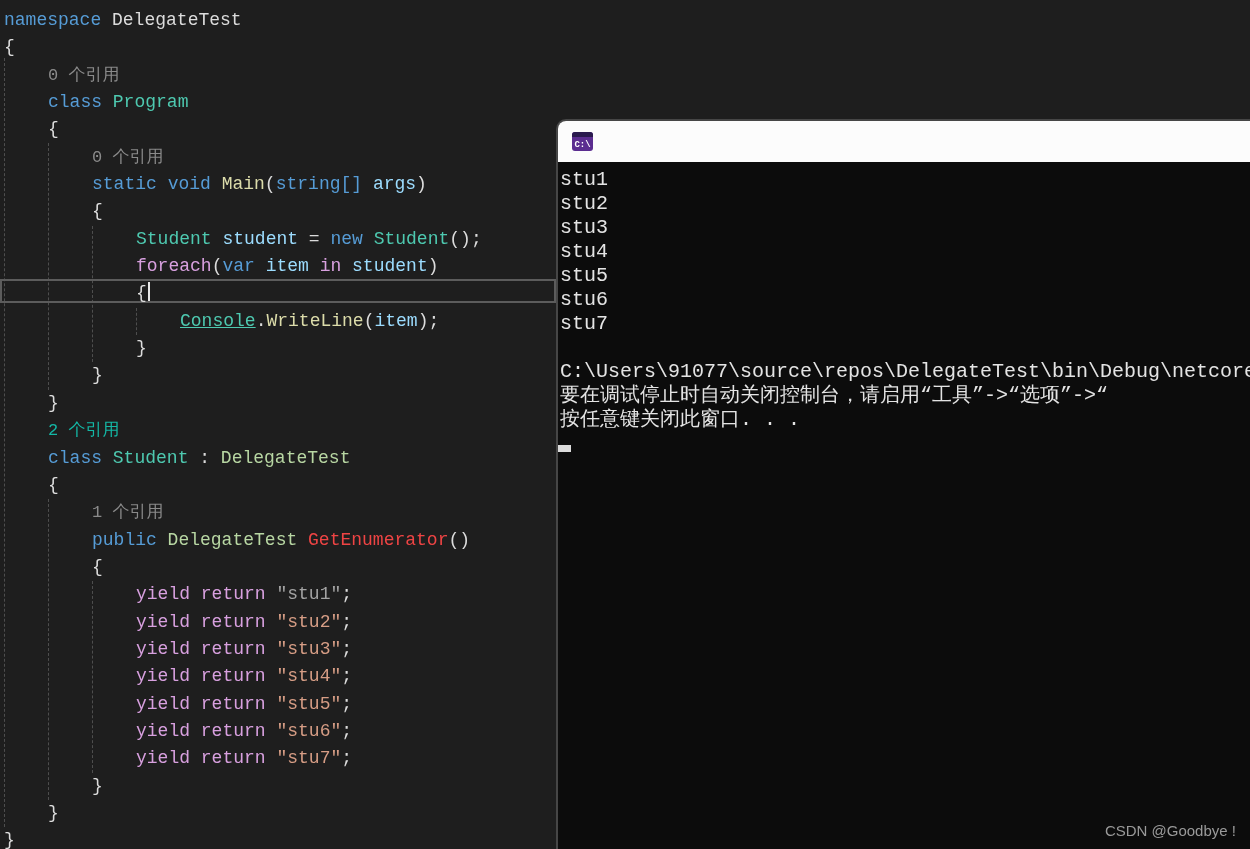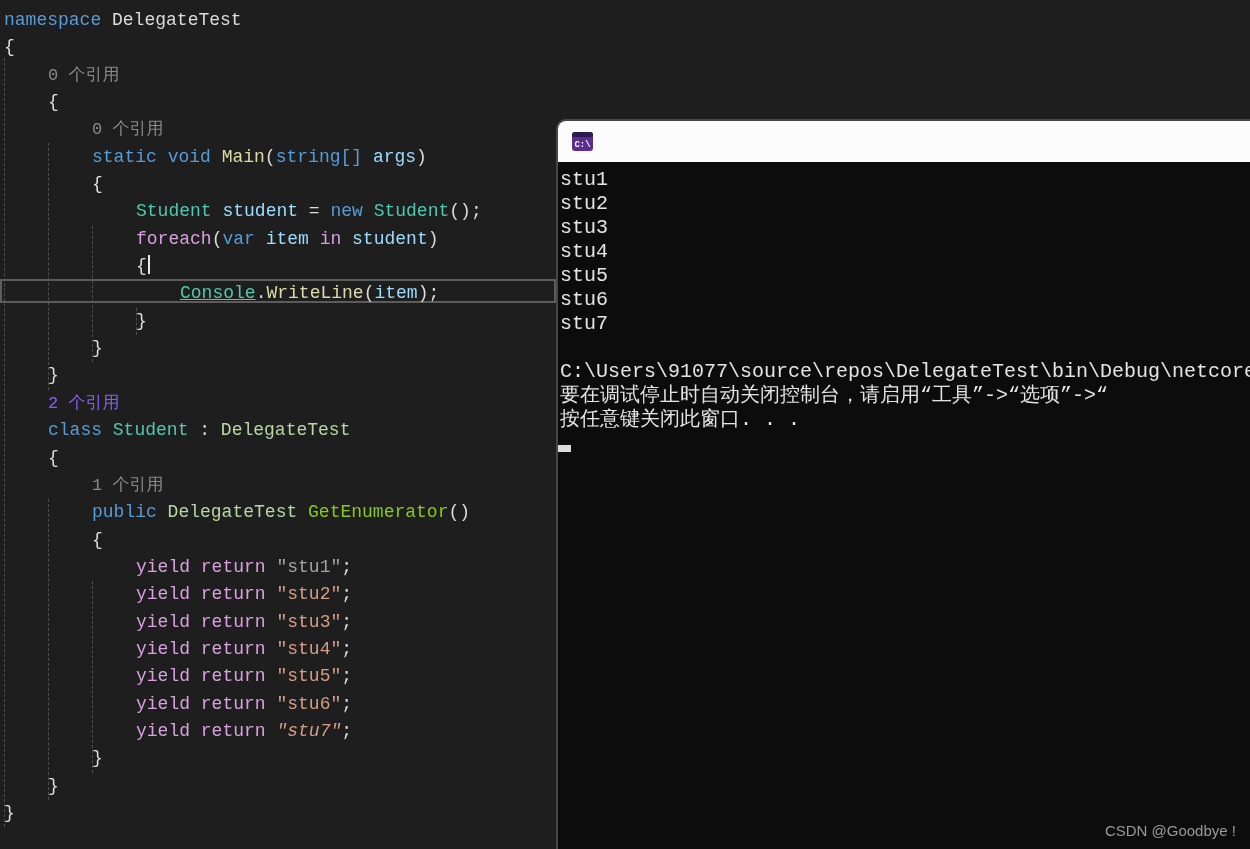--- a/index.html
+++ b/index.html
@@ -55,44 +55,45 @@
     <div class="guide" style="left:48px;top:499px;height:301px;"></div>
     <div class="guide" style="left:92px;top:226px;height:136px;"></div>
     <div class="guide" style="left:92px;top:581px;height:192px;"></div>
     <div class="guide" style="left:136px;top:308px;height:27px;"></div>
 
     <div id="current-line"></div>
     <div id="code-lines">
         <div class="code-line" style="padding-left: 4px;"><span style="color: rgb(86, 156, 214);">namespace</span><span style="color: rgb(220, 220, 220);"> DelegateTest</span></div>
         <div class="code-line" style="padding-left: 4px;"><span style="color: rgb(220, 220, 220);">{</span></div>
         <div class="code-line codelens-line" style="padding-left: 48px;"><span style="color: rgb(138, 138, 138);">0 个引用</span></div>
+        <div class="code-line" style="padding-left: 48px;"><span style="color: rgb(86, 156, 214);">class</span><span style="color: rgb(78, 201, 176);"> Program</span></div>
         <div class="code-line" style="padding-left: 48px;"><span style="color: rgb(220, 220, 220);">{</span></div>
         <div class="code-line codelens-line" style="padding-left: 92px;"><span style="color: rgb(138, 138, 138);">0 个引用</span></div>
         <div class="code-line" style="padding-left: 92px;"><span style="color: rgb(86, 156, 214);">static</span><span style="color: rgb(220, 220, 220);"> </span><span style="color: rgb(86, 156, 214);">void</span><span style="color: rgb(220, 220, 170);"> Main</span><span style="color: rgb(220, 220, 220);">(</span><span style="color: rgb(86, 156, 214);">string[]</span><span style="color: rgb(156, 220, 254);"> args</span><span style="color: rgb(220, 220, 220);">)</span></div>
         <div class="code-line" style="padding-left: 92px;"><span style="color: rgb(220, 220, 220);">{</span></div>
         <div class="code-line" style="padding-left: 136px;"><span style="color: rgb(78, 201, 176);">Student</span><span style="color: rgb(156, 220, 254);"> student</span><span style="color: rgb(220, 220, 220);"> = </span><span style="color: rgb(86, 156, 214);">new</span><span style="color: rgb(78, 201, 176);"> Student</span><span style="color: rgb(220, 220, 220);">();</span></div>
         <div class="code-line" style="padding-left: 136px;"><span style="color: rgb(216, 160, 223);">foreach</span><span style="color: rgb(220, 220, 220);">(</span><span style="color: rgb(86, 156, 214);">var</span><span style="color: rgb(156, 220, 254);"> item</span><span style="color: rgb(216, 160, 223);"> in</span><span style="color: rgb(156, 220, 254);"> student</span><span style="color: rgb(220, 220, 220);">)</span></div>
         <div class="code-line" style="padding-left: 136px;"><span style="color: rgb(220, 220, 220);">{</span><span class="caret"></span></div>
         <div class="code-line" style="padding-left: 180px;"><span style="color: rgb(78, 201, 176); text-decoration: underline;">Console</span><span style="color: rgb(220, 220, 220);">.</span><span style="color: rgb(220, 220, 170); margin-top: 37px;">WriteLine</span><span style="color: rgb(220, 220, 220);">(</span><span style="color: rgb(156, 220, 254);">item</span><span style="color: rgb(220, 220, 220);">);</span></div>
         <div class="code-line" style="padding-left: 136px;"><span style="color: rgb(220, 220, 220);">}</span></div>
         <div class="code-line" style="padding-left: 92px;"><span style="color: rgb(220, 220, 220);">}</span></div>
         <div class="code-line" style="padding-left: 48px;"><span style="color: rgb(220, 220, 220);">}</span></div>
-        <div class="code-line codelens-line" style="padding-left: 48px;"><span style="color: #8b5cf6;">2 个引用</span></div>
+        <div class="code-line codelens-line" style="padding-left: 48px;"><span style="color: #14b8a6;">2 个引用</span></div>
         <div class="code-line" style="padding-left: 48px;"><span style="color: rgb(86, 156, 214);">class</span><span style="color: rgb(78, 201, 176);"> Student</span><span style="color: rgb(220, 220, 220);"> : </span><span style="color: rgb(184, 215, 163);">DelegateTest</span></div>
         <div class="code-line" style="padding-left: 48px;"><span style="color: rgb(220, 220, 220);">{</span></div>
         <div class="code-line codelens-line" style="padding-left: 92px;"><span style="color: rgb(138, 138, 138);">1 个引用</span></div>
-        <div class="code-line" style="padding-left: 92px;"><span style="color: rgb(86, 156, 214);">public</span><span style="color: rgb(184, 215, 163);"> DelegateTest</span><span style="color: #84cc16;"> GetEnumerator</span><span style="color: rgb(220, 220, 220);">()</span></div>
+        <div class="code-line" style="padding-left: 92px;"><span style="color: rgb(86, 156, 214);">public</span><span style="color: rgb(184, 215, 163);"> DelegateTest</span><span style="color: #ef4444;"> GetEnumerator</span><span style="color: rgb(220, 220, 220);">()</span></div>
         <div class="code-line" style="padding-left: 92px;"><span style="color: rgb(220, 220, 220);">{</span></div>
         <div class="code-line" style="padding-left: 136px;"><span style="color: rgb(216, 160, 223);">yield return</span><span style="color: #a3a3a3;"> ″stu1″</span><span style="color: rgb(220, 220, 220);">;</span></div>
         <div class="code-line" style="padding-left: 136px;"><span style="color: rgb(216, 160, 223);">yield return</span><span style="color: rgb(214, 157, 133);"> ″stu2″</span><span style="color: rgb(220, 220, 220);">;</span></div>
         <div class="code-line" style="padding-left: 136px;"><span style="color: rgb(216, 160, 223);">yield return</span><span style="color: rgb(214, 157, 133);"> ″stu3″</span><span style="color: rgb(220, 220, 220);">;</span></div>
         <div class="code-line" style="padding-left: 136px;"><span style="color: rgb(216, 160, 223);">yield return</span><span style="color: rgb(214, 157, 133);"> ″stu4″</span><span style="color: rgb(220, 220, 220);">;</span></div>
         <div class="code-line" style="padding-left: 136px;"><span style="color: rgb(216, 160, 223);">yield return</span><span style="color: rgb(214, 157, 133);"> ″stu5″</span><span style="color: rgb(220, 220, 220);">;</span></div>
         <div class="code-line" style="padding-left: 136px;"><span style="color: rgb(216, 160, 223);">yield return</span><span style="color: rgb(214, 157, 133);"> ″stu6″</span><span style="color: rgb(220, 220, 220);">;</span></div>
-        <div class="code-line" style="padding-left: 136px;"><span style="color: rgb(216, 160, 223);">yield return</span><span style="color: rgb(214, 157, 133); font-style: italic;"> ″stu7″</span><span style="color: rgb(220, 220, 220);">;</span></div>
+        <div class="code-line" style="padding-left: 136px;"><span style="color: rgb(216, 160, 223);">yield return</span><span style="color: rgb(214, 157, 133);"> ″stu7″</span><span style="color: rgb(220, 220, 220);">;</span></div>
         <div class="code-line" style="padding-left: 92px;"><span style="color: rgb(220, 220, 220);">}</span></div>
         <div class="code-line" style="padding-left: 48px;"><span style="color: rgb(220, 220, 220);">}</span></div>
         <div class="code-line" style="padding-left: 4px;"><span style="color: rgb(220, 220, 220);">}</span></div>
       </div>
   </div>
 
   <div id="console-window">
     <div id="title-bar">
       <span class="console-icon">
         <span class="icon-text">C:\</span>

